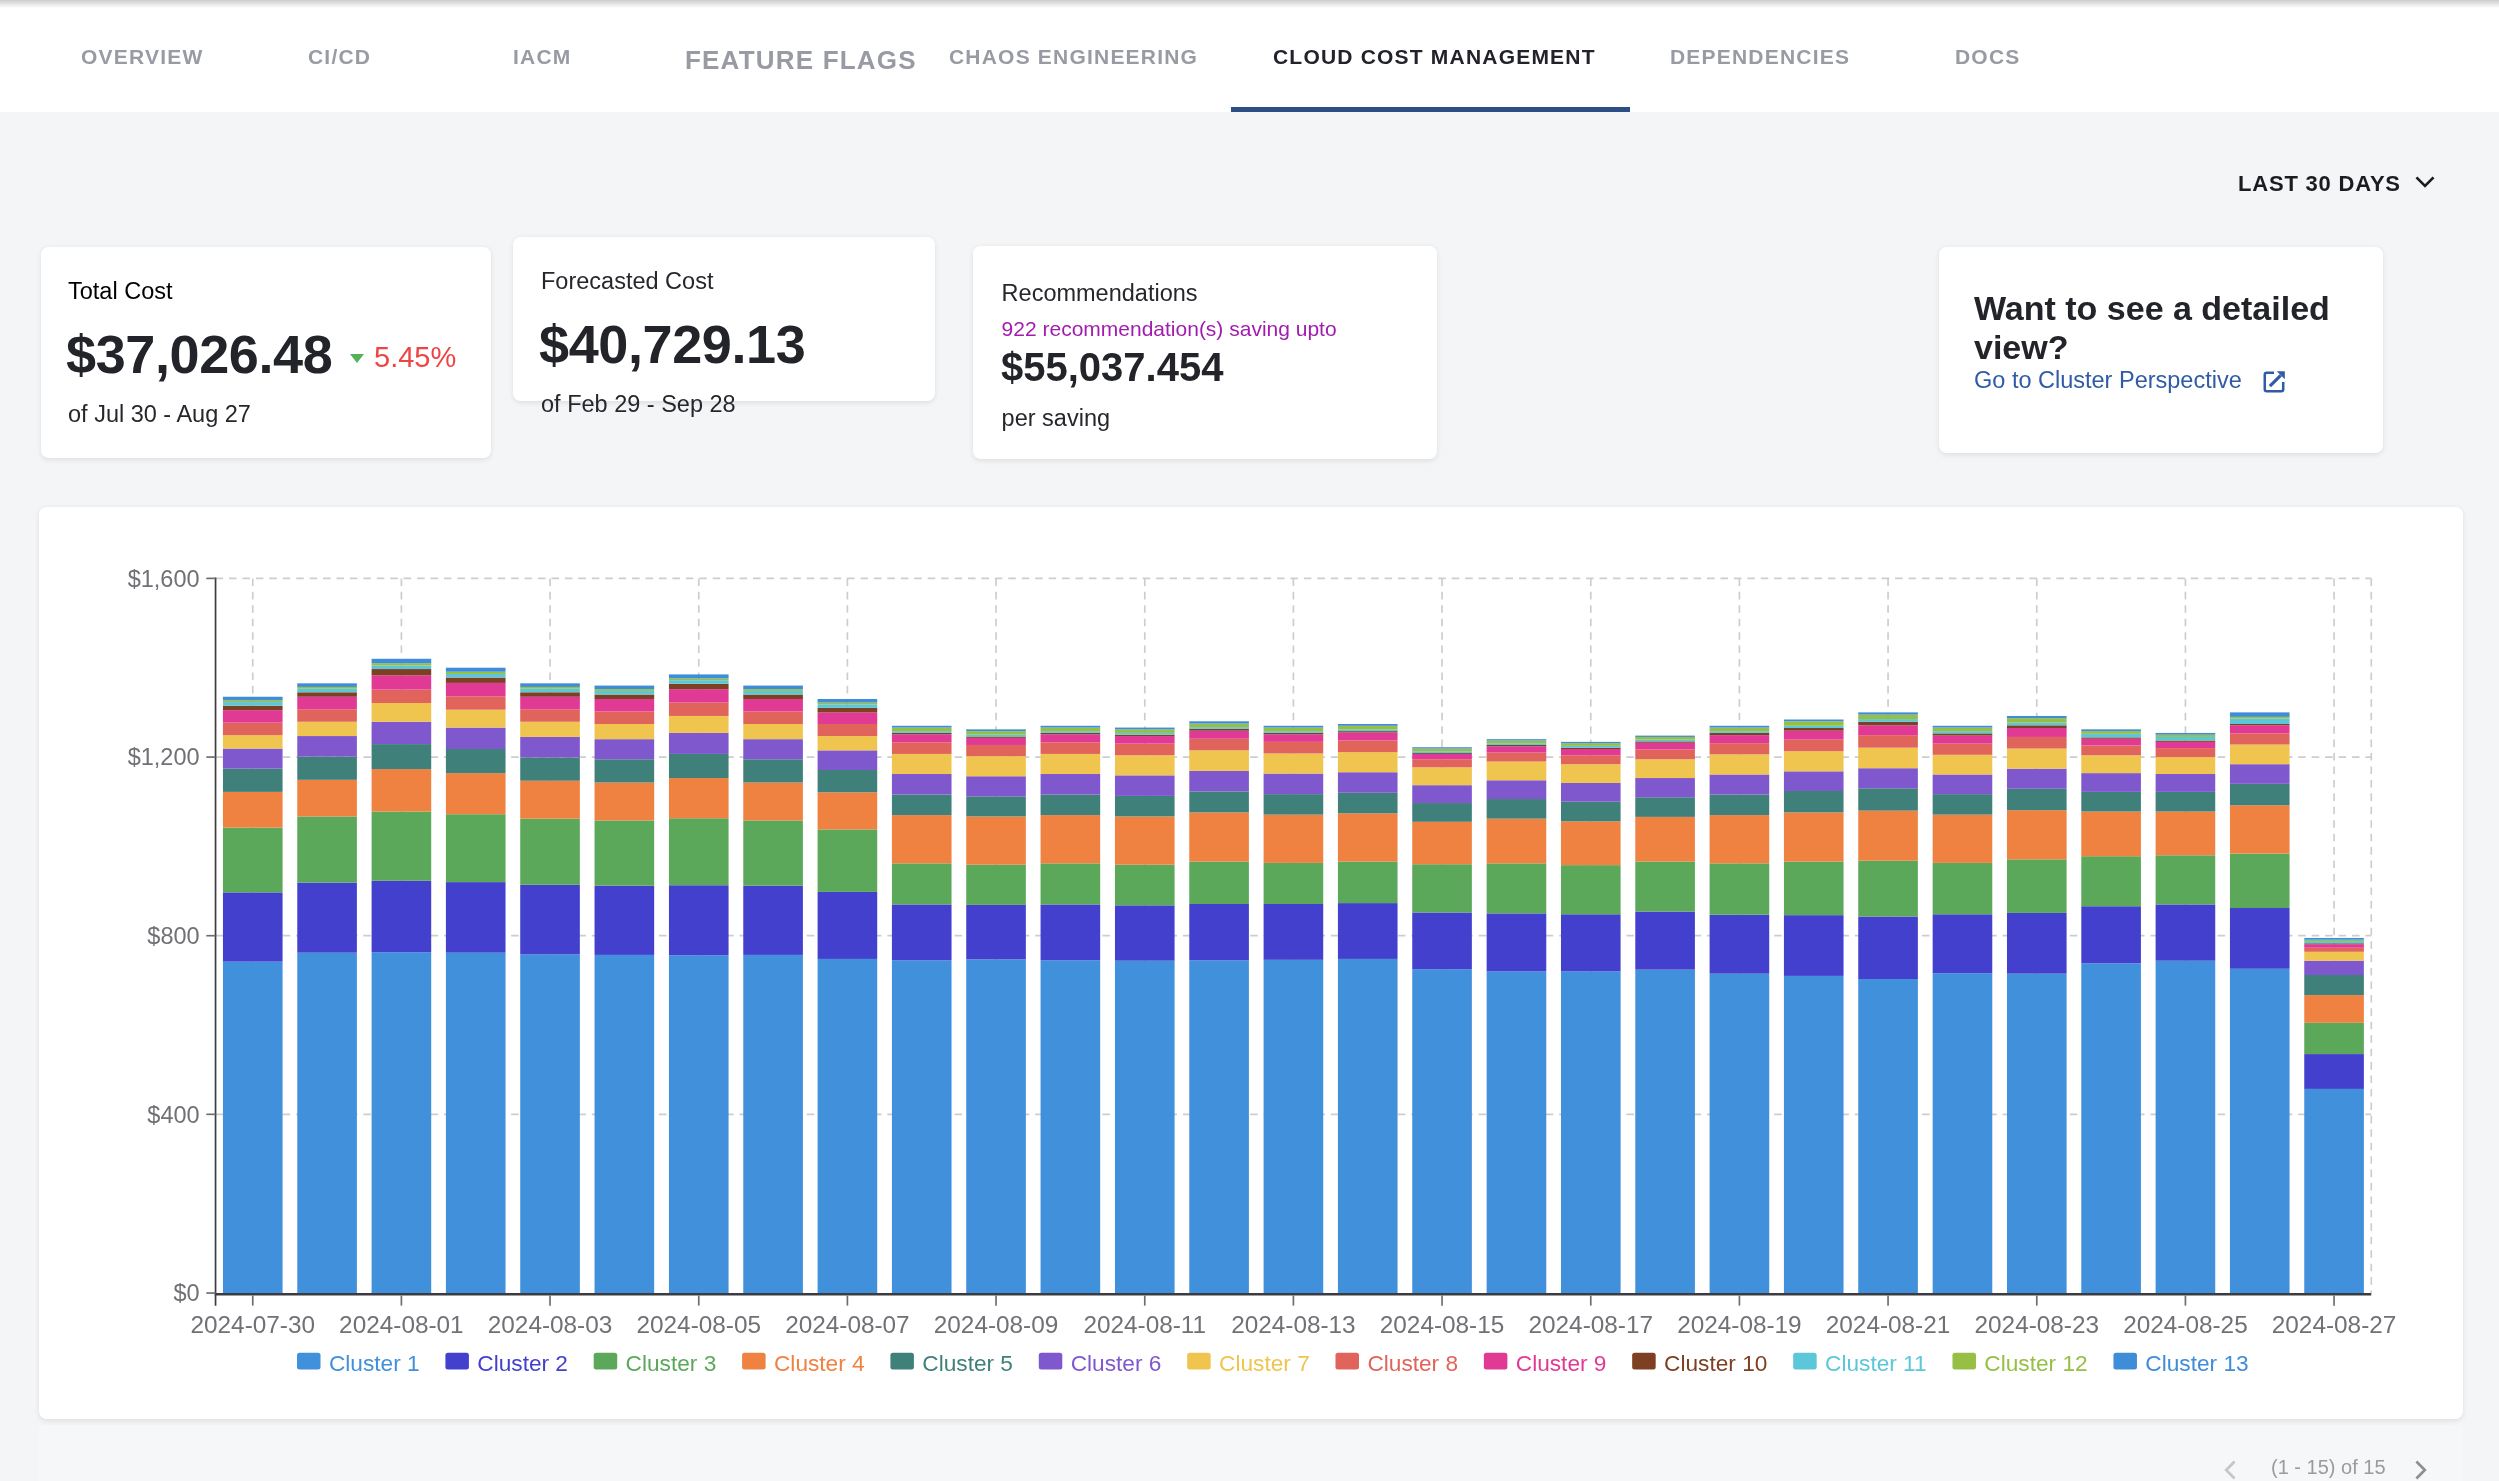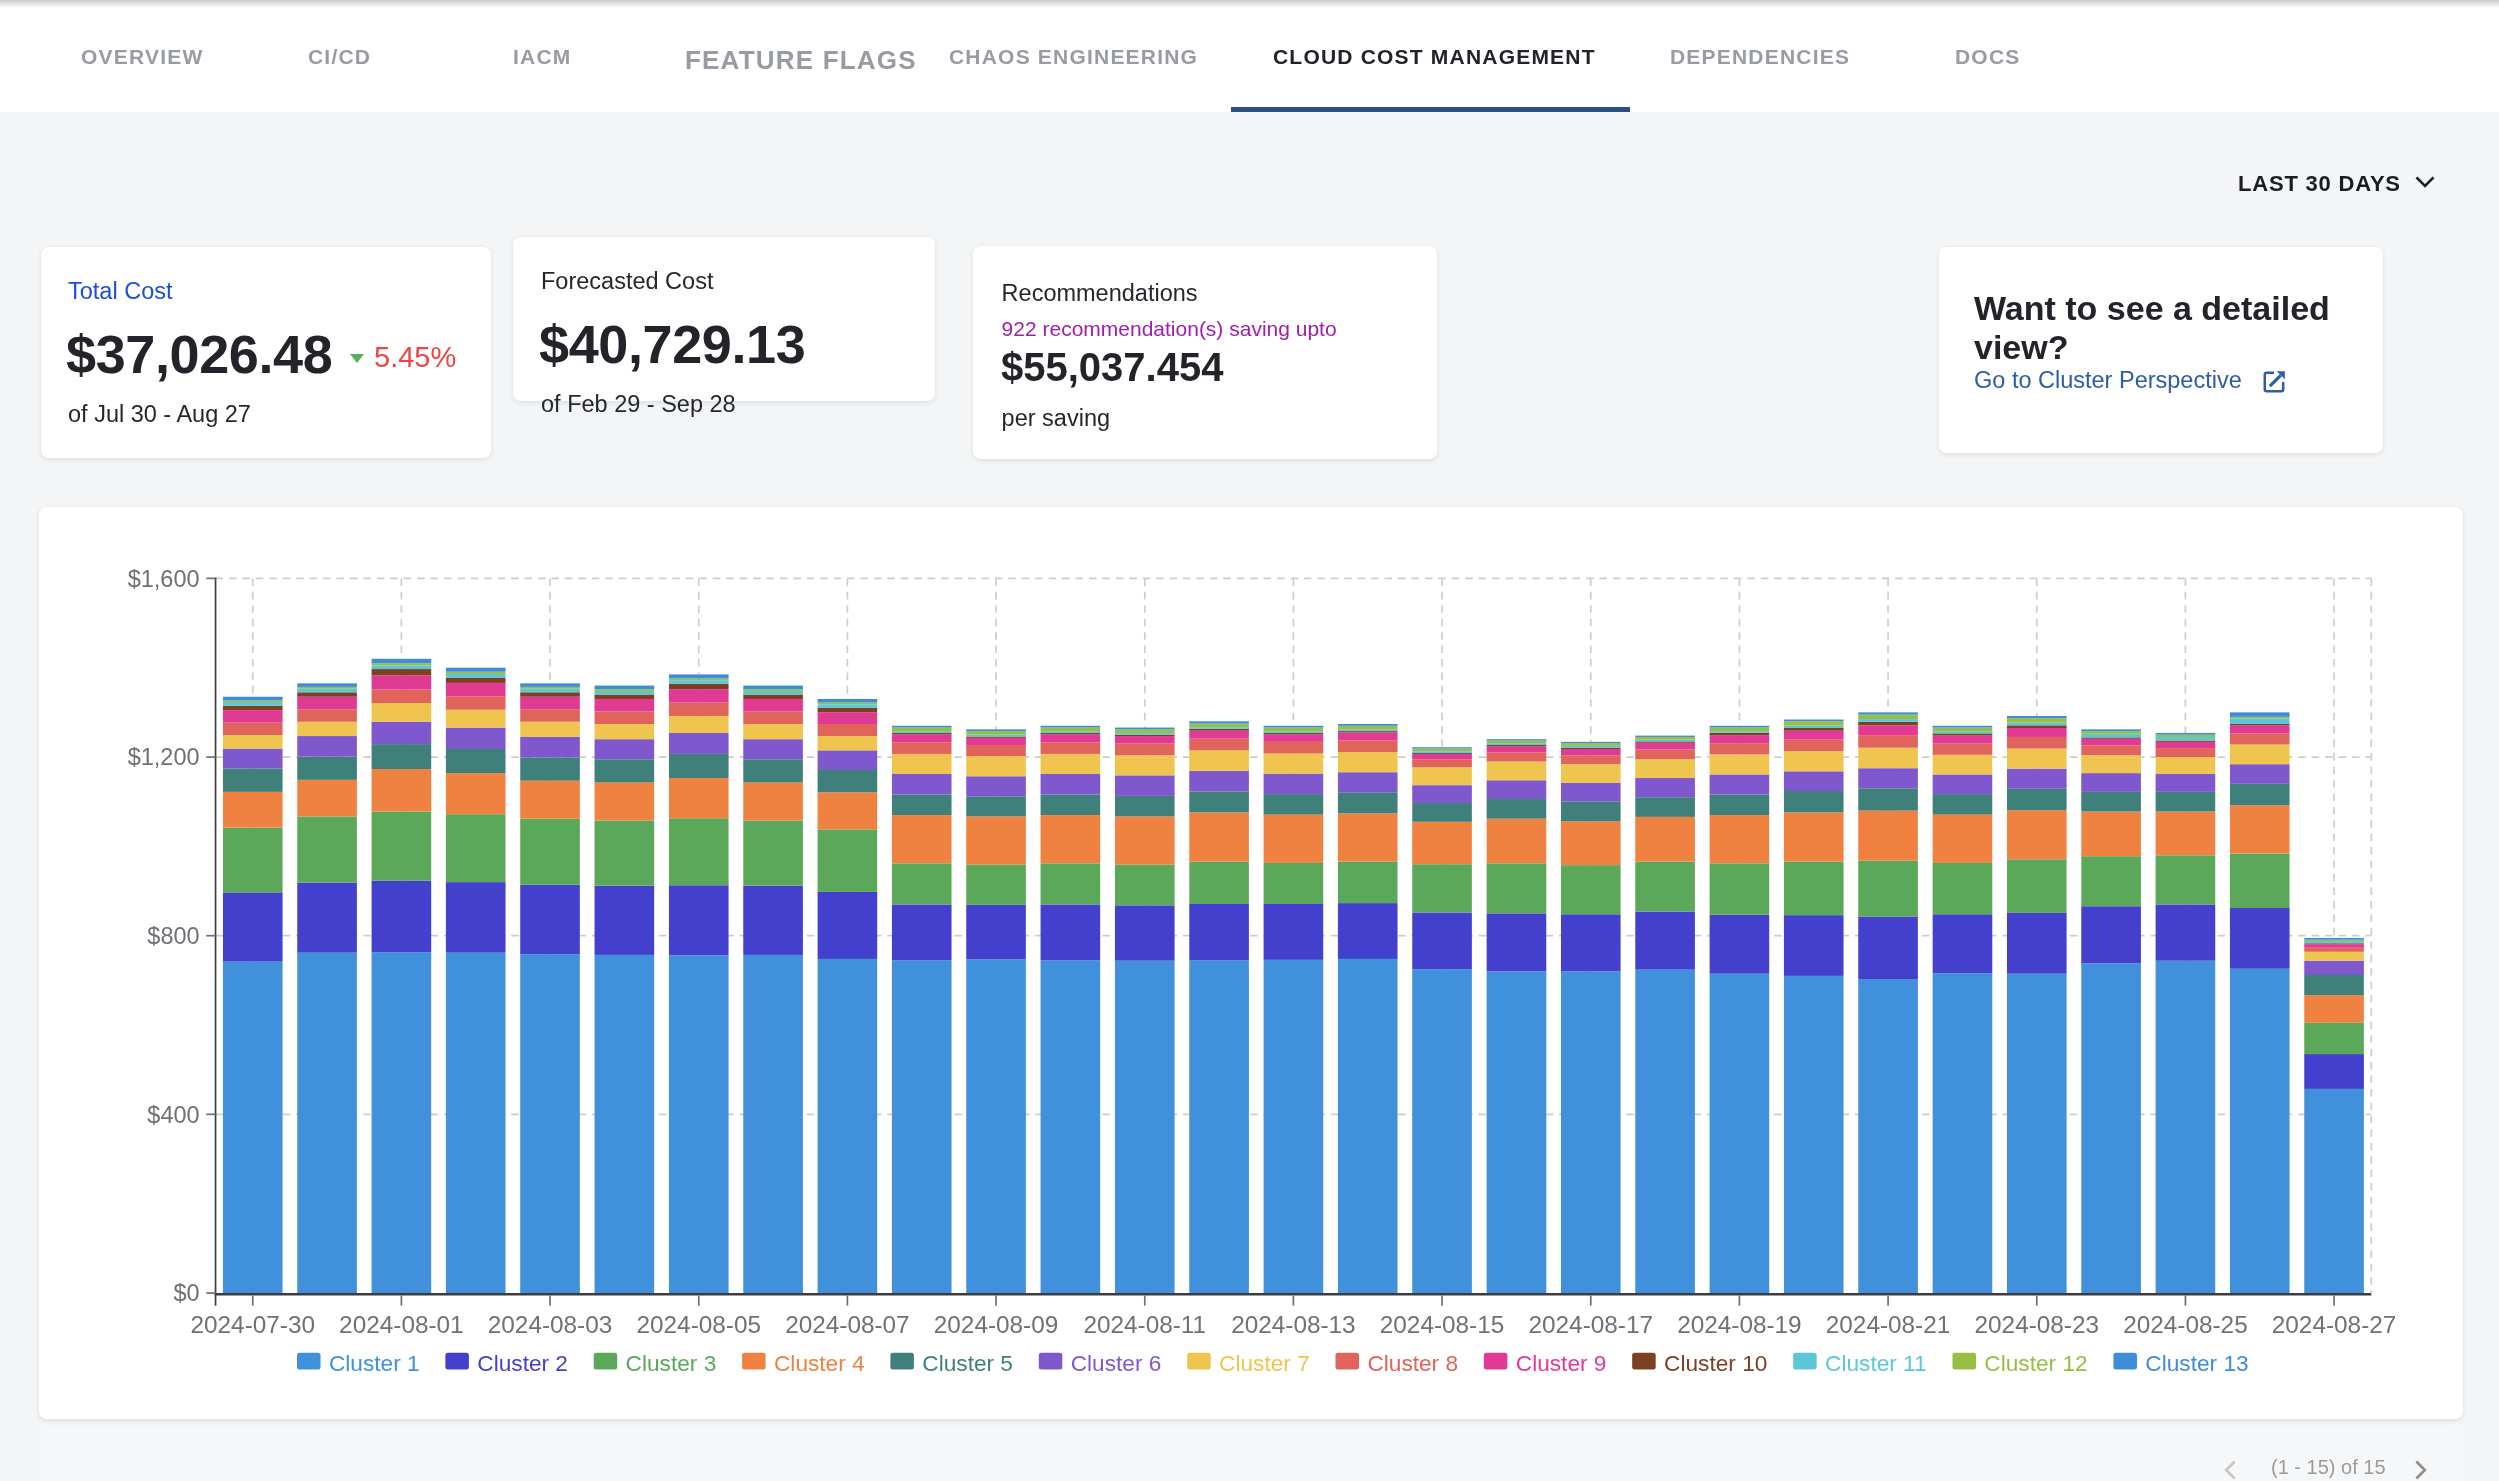--- a/index.html
+++ b/index.html
@@ -20,21 +20,21 @@
 <div style="position:absolute;left:1955px;top:45px;font-size:21px;font-weight:700;letter-spacing:1.2px;color:#989ba3;white-space:nowrap">DOCS</div>
 
   <div style="position:absolute;left:1231px;top:107px;width:399px;height:5px;background:#2b4e85"></div>
 
   <div style="position:absolute;left:2238px;top:171px;font-size:22px;font-weight:700;letter-spacing:0.8px;color:#1b1c20">LAST 30 DAYS</div>
   <svg style="position:absolute;left:2414px;top:175px" width="22" height="14.3" viewBox="0 0 26 17">
       <polyline points="4,4 13,13 22,4" fill="none" stroke="#1b1c20" stroke-width="3.2" stroke-linecap="square" stroke-linejoin="miter"></polyline>
     </svg>
 
   <div class="card" style="left:41px;top:247px;width:450px;height:211px">
-    <div style="position:absolute;left:27px;top:31px;font-size:23.5px;color:#1d4ed8">Total Cost</div>
+    <div style="position:absolute;left:27px;top:31px;font-size:23.5px;color:#000000">Total Cost</div>
     <div style="position:absolute;left:25px;top:76px;font-size:54px;font-weight:700;color:#232429;letter-spacing:-0.4px">$37,026.48</div>
     <div style="position:absolute;left:309px;top:107px;width:0;height:0;border-left:7.6px solid transparent;border-right:7.6px solid transparent;border-top:9.2px solid #54b157"></div>
     <div style="position:absolute;left:333px;top:94px;font-size:29px;color:#ef4444">5.45%</div>
     <div style="position:absolute;left:27px;top:154px;font-size:23.5px;color:#26272c">of Jul 30 - Aug 27</div>
   </div>
 
   <div class="card" style="left:513px;top:237px;width:422px;height:164px">
     <div style="position:absolute;left:28px;top:31px;font-size:23.5px;color:#26272c">Forecasted Cost</div>
     <div style="position:absolute;left:26px;top:76px;font-size:54px;font-weight:700;color:#232429;letter-spacing:-0.4px">$40,729.13</div>
     <div style="position:absolute;left:28px;top:154px;font-size:23.5px;color:#26272c">of Feb 29 - Sep 28</div>

